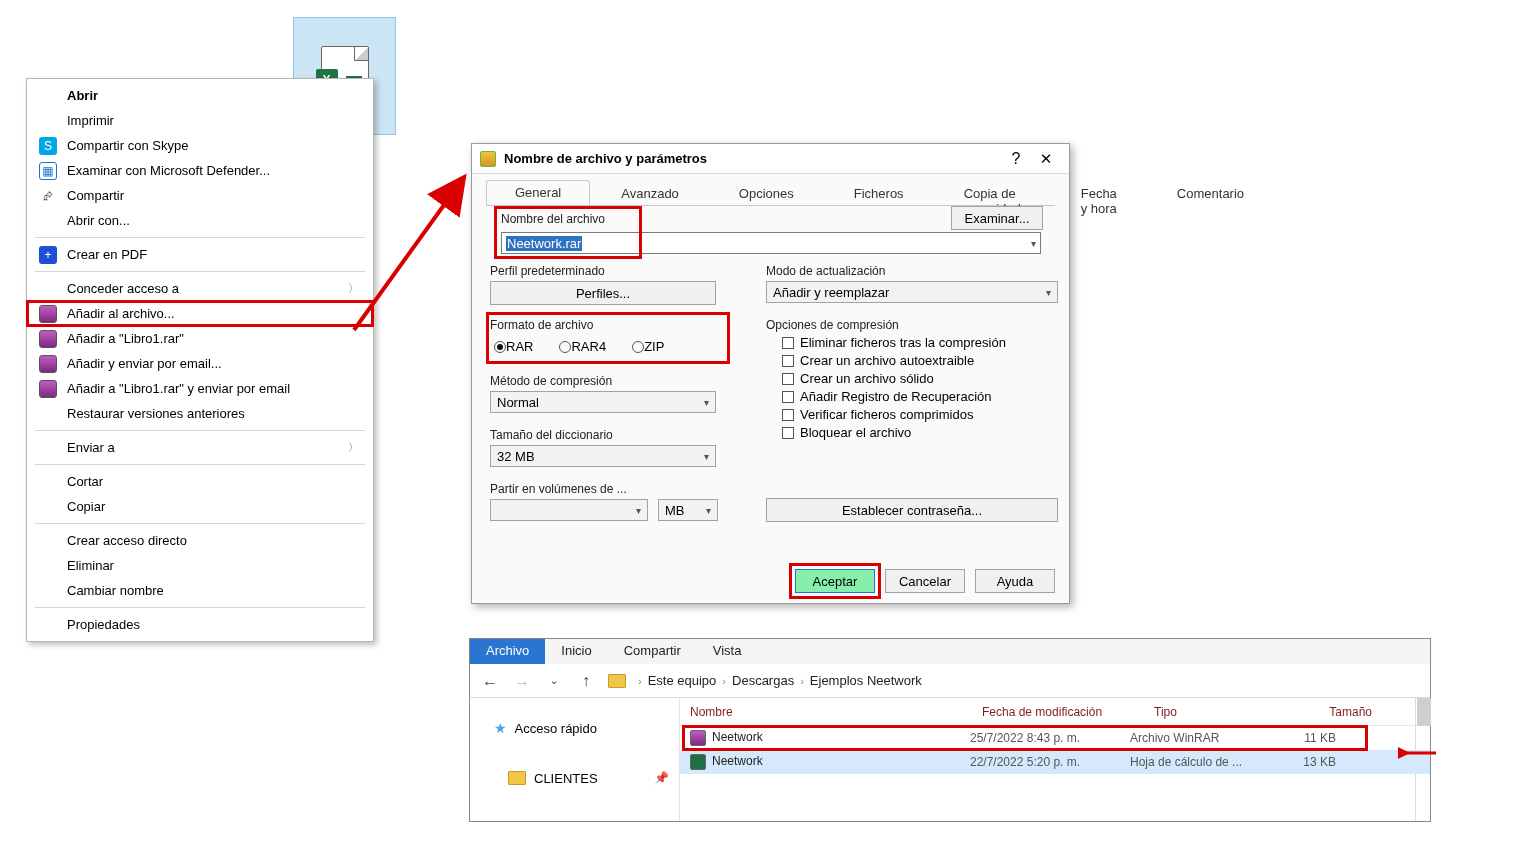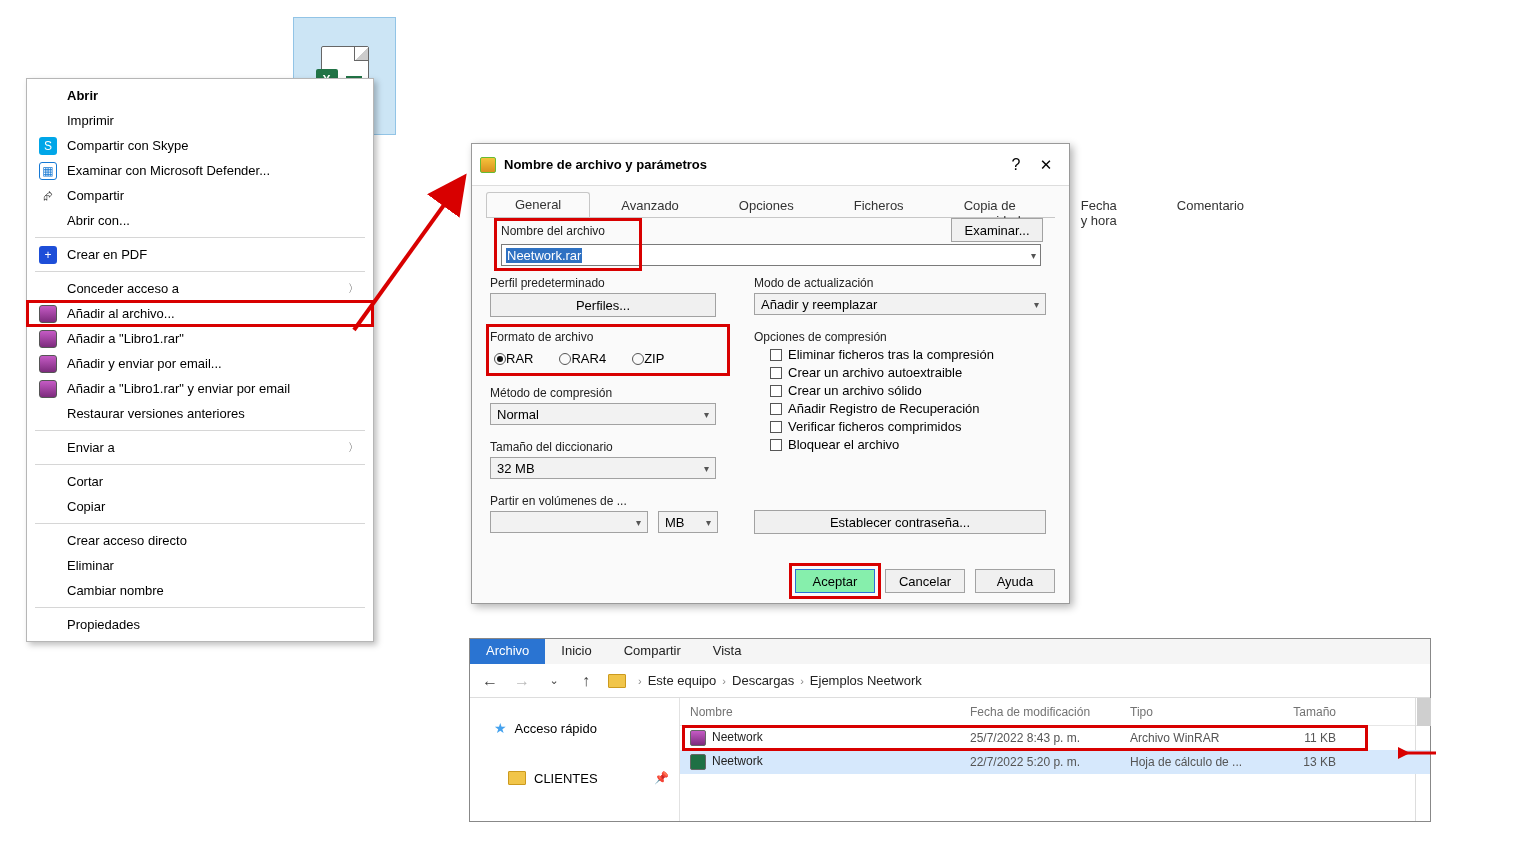--- a/index.html
+++ b/index.html
@@ -22,40 +22,40 @@
   .menu-sep { height:1px; background:#d6d6d6; margin:4px 8px;}
   .menu-icon { width:18px; height:18px; display:flex; align-items:center; justify-content:center; font-size:12px; border-radius:3px;}
   .bold { font-weight:600;}
   .red-hi { outline:3px solid #d80000; outline-offset:-2px;}
 
   
   .big-arrow { position:absolute; left:344px; top:170px; width:128px; height:180px; pointer-events:none;}
 
   
   .dialog { position:absolute; left:471px; top:143px; width:599px; height:461px; background:#fafafa; border:1px solid #9a9a9a; box-shadow:3px 3px 8px rgba(0,0,0,.3);}
-  .titlebar { height:42px; display:flex; align-items:center; padding:0 8px; border-bottom:1px solid #ddd; background:#fff;}
+  .titlebar { height:30px; display:flex; align-items:center; padding:0 8px; border-bottom:1px solid #ddd; background:#fff;}
   .titlebar .winrar-ico { width:16px; height:16px; background:linear-gradient(#f5c33b,#d9901f); border:1px solid #6b3; border-radius:2px; position:relative; margin-right:8px;}
   .titlebar .title { flex:1; font-weight:600;}
   .titlebar .hlp { width:30px; text-align:center; font-size:16px;}
   .titlebar .close { width:30px; text-align:center; font-size:15px;}
   .dlg-body { padding:6px 14px 0 14px;}
   .tabs { display:flex; border-bottom:1px solid #c7c7c7; height:26px; font-size:13px;}
   .tab { padding:4px 28px; border:1px solid transparent; border-bottom:none; margin-right:2px; color:#333;}
   .tab.active { background:#fafafa; border-color:#c7c7c7; border-radius:3px 3px 0 0;}
   .tab:not(.active) { position:relative; top:1px;}
   .content { padding:10px 4px 4px 4px; position:relative; height:360px;}
   .lbl-s { font-size:12px; color:#222; margin-bottom:3px; display:block;}
   .row { display:flex; gap:10px; align-items:center;}
   .txtbox { height:22px; border:1px solid #7a7a7a; background:#fff; padding:0 4px; font-size:13px; display:flex; align-items:center;}
   .combo { height:22px; border:1px solid #a2a2a2; background:#f2f2f2; display:flex; align-items:center; justify-content:space-between; padding:0 6px; font-size:13px;}
   .combo .dd { font-size:10px; color:#555;}
   .btn { height:24px; border:1px solid #a2a2a2; background:#f0f0f0; padding:0 14px; font-size:13px; display:inline-flex; align-items:center; justify-content:center; cursor:default;}
   .btn.primary { border:1px solid #2a6fd6; background:#86efac;}
   .left-col { position:absolute; left:4px; width:230px;}
-  .right-col { position:absolute; left:268px; width:296px;}
+  .right-col { position:absolute; left:280px; width:296px;}
   .red-box { border:3px solid #d80000; position:absolute; pointer-events:none;}
   .radio { display:inline-flex; align-items:center; margin-right:16px;}
   .radio .r { width:12px; height:12px; border:1px solid #555; border-radius:50%; display:flex; align-items:center; justify-content:center;}
   .radio .r.on::after { content:""; width:6px; height:6px; border-radius:50%; background:#111;}
   .chk { display:flex; align-items:center; gap:6px; margin:3px 16px;}
   .chk .c { width:12px; height:12px; border:1px solid #555; background:#fff;}
   .dlg-buttons { position:absolute; bottom:10px; right:14px; display:flex; gap:10px;}
   .selected-text { background:#2f71c2; color:#fff; padding:0 1px;}
 
   
@@ -69,21 +69,21 @@
   .bc { display:flex; align-items:center; gap:6px; color:#222;}
   .bc .ch { color:#888; font-size:11px;}
   .explorer-body { display:flex; height:123px;}
   .sidebar { width:210px; border-right:1px solid #e2e2e2; padding:16px 10px 0 24px; font-size:13px;}
   .side-item { display:flex; align-items:center; gap:8px; height:28px;}
   .star { color:#45a2ee; font-size:14px;}
   .pin { color:#8a8a8a; font-size:12px; margin-left:auto;}
   .file-area { flex:1; position:relative;}
   .scroll-gutter { position:absolute; right:-1px; top:0; width:16px; height:100%; border-left:1px solid #ddd;}
   .thumb { position:absolute; top:0; width:14px; height:28px; background:#cfcfcf; left:1px;}
-  .cols { display:flex; height:28px; border-bottom:1px solid #e6e6e6; font-size:12px; color:#737373; align-items:center;}
+  .cols { display:flex; height:28px; border-bottom:1px solid #e6e6e6; font-size:12px; color:#7f1d1d; align-items:center;gap:12px;}
   .c1 { width:290px; padding-left:10px;}
   .c2 { width:160px;}
   .c3 { width:130px;}
   .c4 { width:90px; text-align:right; padding-right:14px;}
   .frow { display:flex; height:24px; align-items:center; font-size:12px; color:#555;}
   .frow .fname { color:#222;}
   .frow.sel { background:#d6e8fc;}
   .file-ico { width:16px; height:16px; margin-right:6px; border:1px solid #666; border-radius:2px; display:inline-block; vertical-align:middle;}
   .file-ico.rar { background:linear-gradient(#c55bc5,#7d2b7d);}
   .file-ico.xls { background:#1e7044;}

